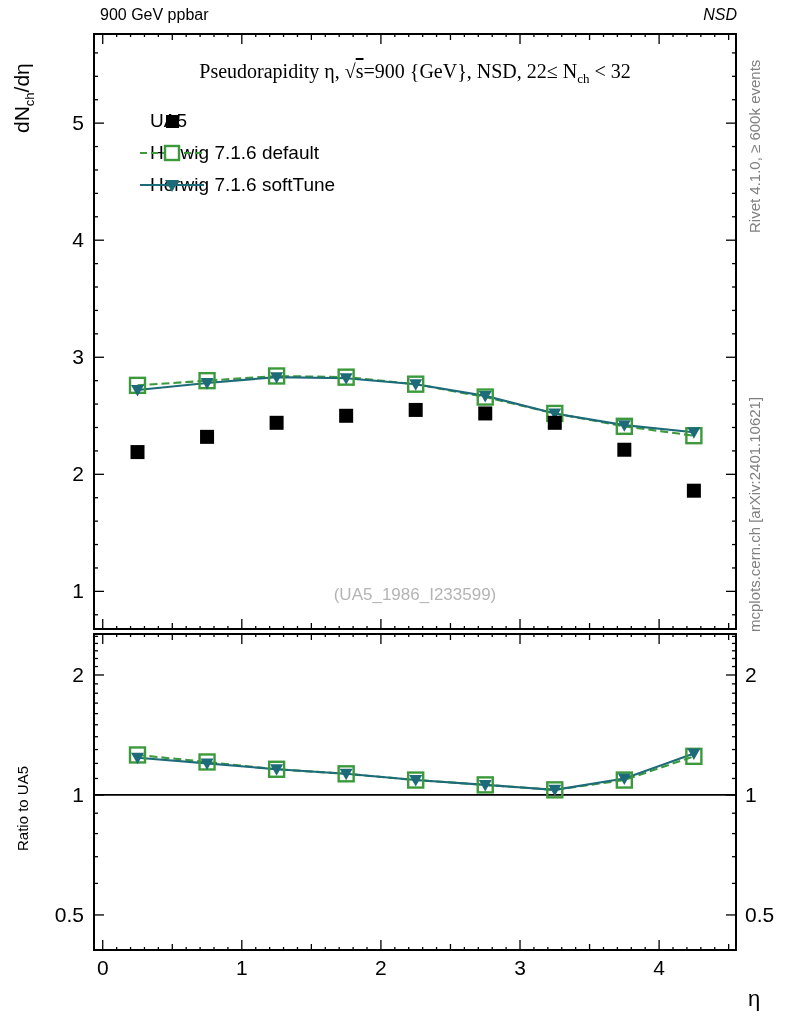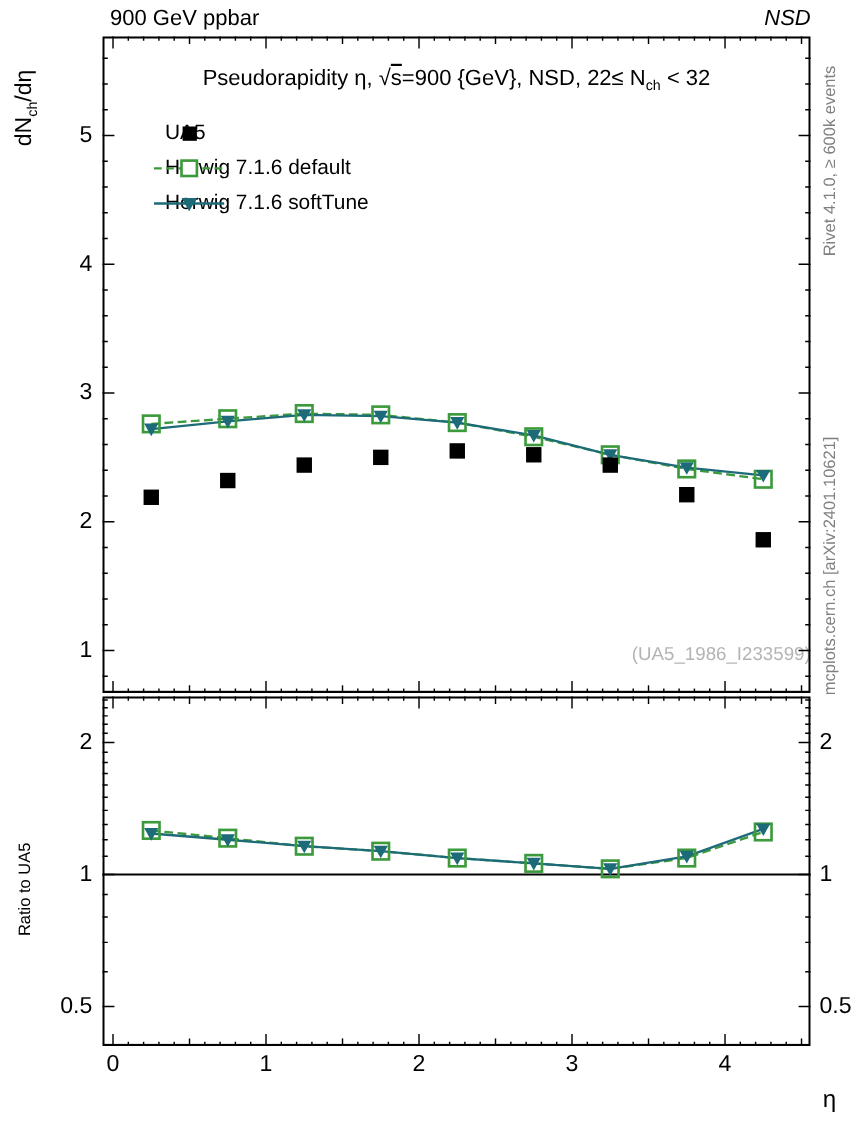--- a/index.html
+++ b/index.html
@@ -1,32 +1,32 @@
 <!DOCTYPE html>
 <html><head>
 <meta charset="utf-8">
 <style>
   html,body{margin:0;padding:0;background:#ffffff;}
   .page{position:relative;width:786px;height:1024px;background:#ffffff;overflow:hidden;
         font-family:"Liberation Sans","DejaVu Sans",sans-serif;color:#000;}
   .abs{position:absolute;}
-  .hdr{font-size:20px;top:6px;}
-  .plot-title{left:93px;top:60px;width:644px;text-align:center;font-size:20px;white-space:nowrap;}
+  .hdr{font-size:16px;top:6px;}
+  .plot-title{left:93px;top:60px;width:644px;text-align:center;font-size:20px;white-space:nowrap;font-family:Liberation Serif, serif;}
   .plot-title .ovl{text-decoration:overline;}
   sub.small{font-size:13px;}
   .tick-label{position:absolute;font-size:21px;line-height:24px;}
   .tl-right{text-align:right;}
   .tl-center{text-align:center;}
   .legend-row{position:absolute;left:140px;height:26px;display:flex;align-items:center;}
   .legend-label{font-size:19px;margin-left:10px;white-space:nowrap;}
   .vtext{position:absolute;transform:rotate(-90deg);transform-origin:0 0;white-space:nowrap;}
   .ylab-main{font-size:21px;left:10px;top:133px;}
   .ylab-ratio{font-size:15px;left:14px;top:851px;}
   .sidenote{font-size:15px;color:#808080;left:746px;}
-  .watermark{left:93px;top:585px;width:644px;text-align:right;font-size:17px;color:#b4b4b4;}
+  .watermark{left:93px;top:585px;width:644px;text-align:center;font-size:17px;color:#b4b4b4;}
   .xlab{left:748px;top:986px;font-size:22px;}
   svg{position:absolute;display:block;}
 </style>
 </head>
 <body>
 
 <div class="page">
 
   <div class="abs hdr" style="left:100px;">900 GeV ppbar</div>
   <div class="abs hdr" style="right:49px;font-style:italic;">NSD</div>

